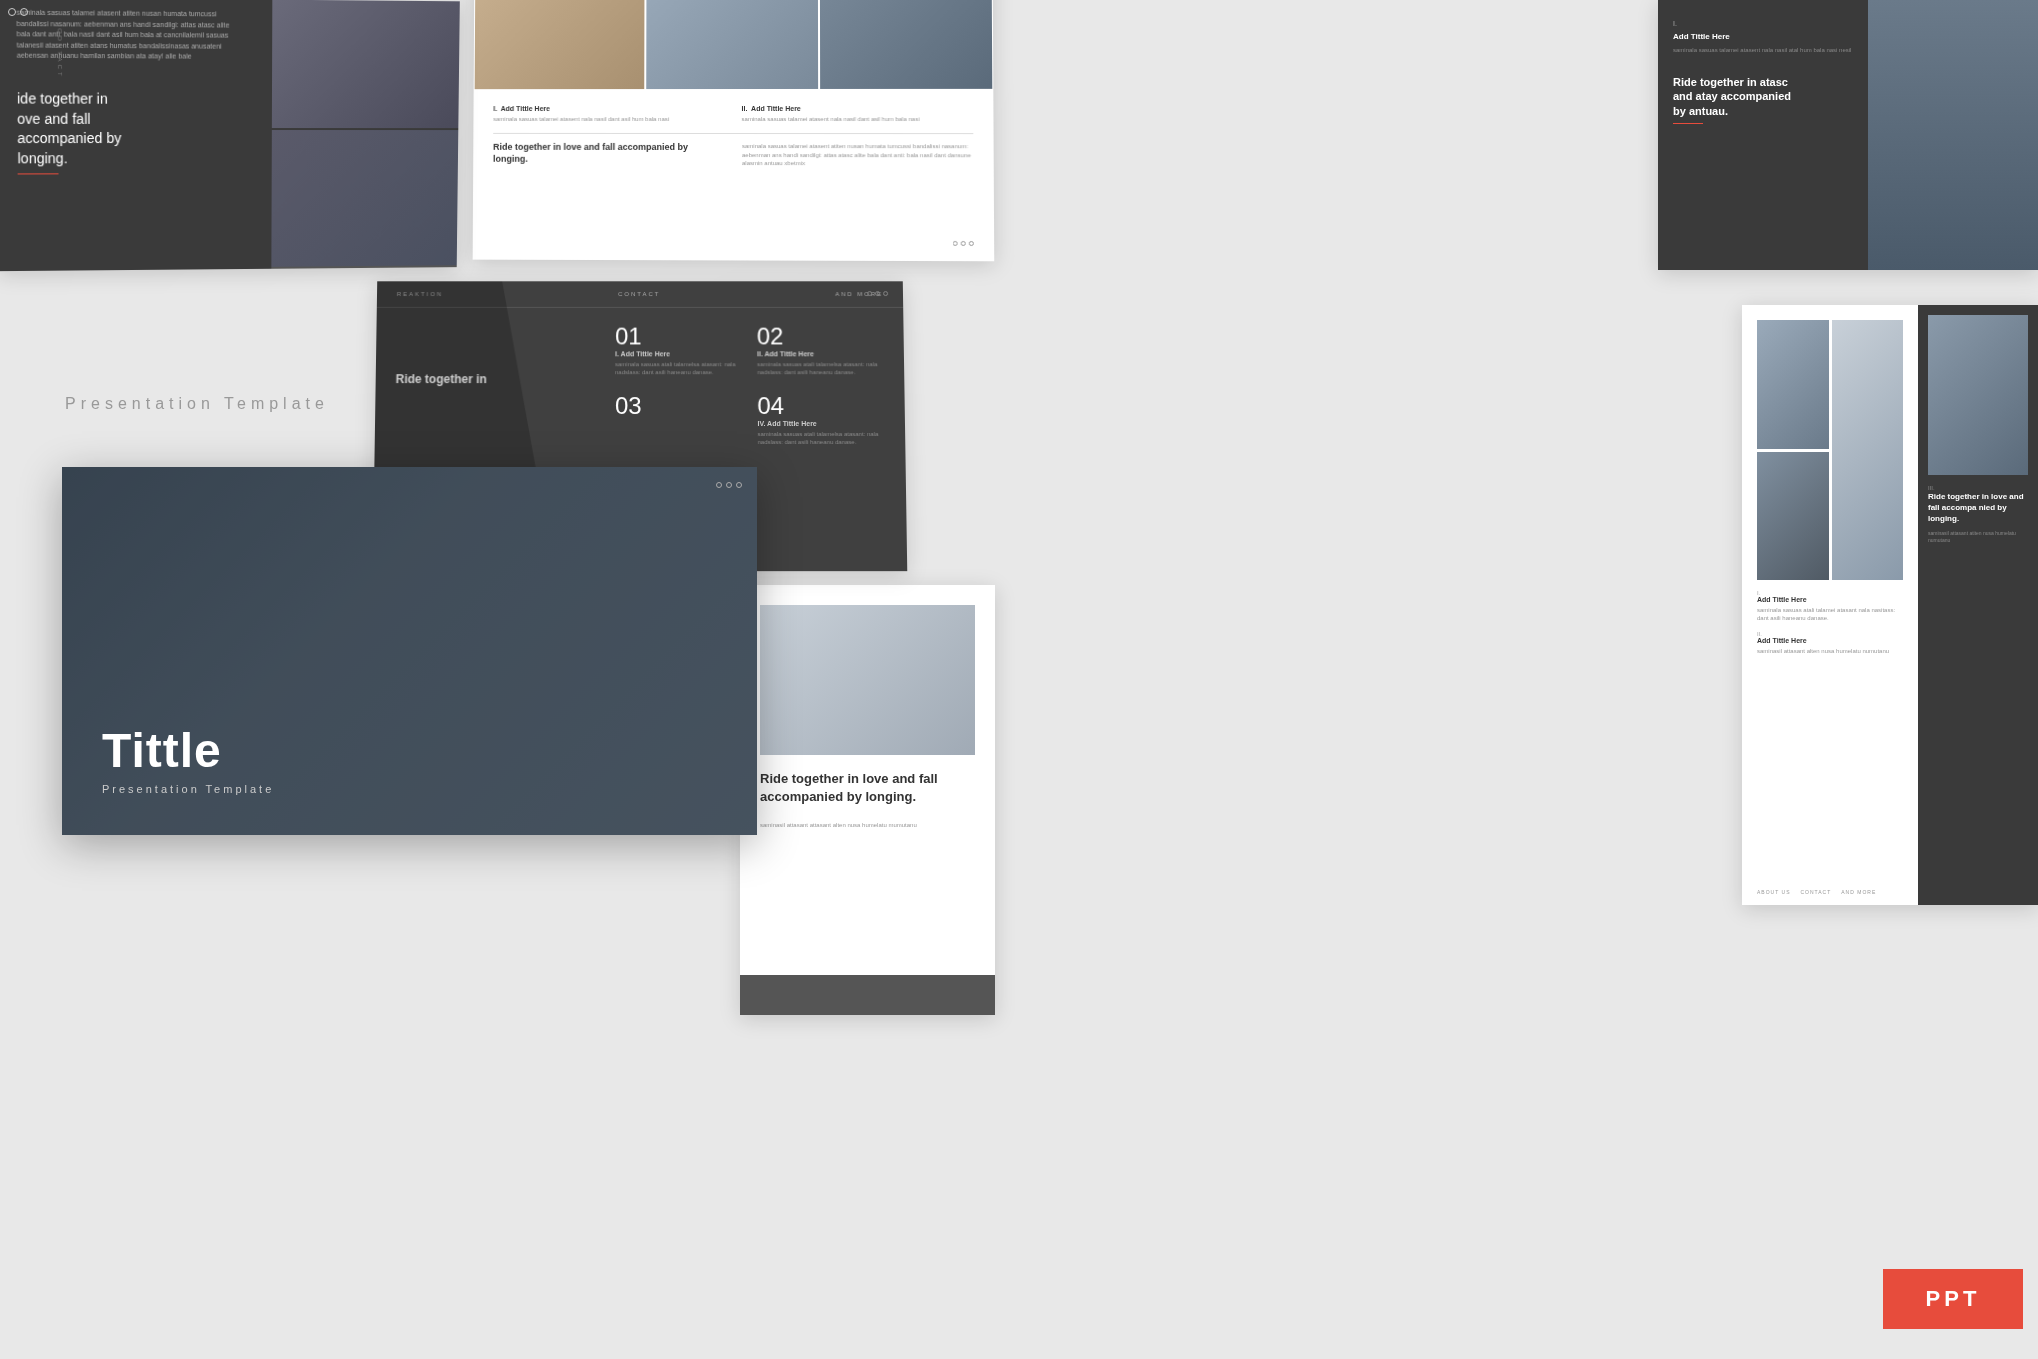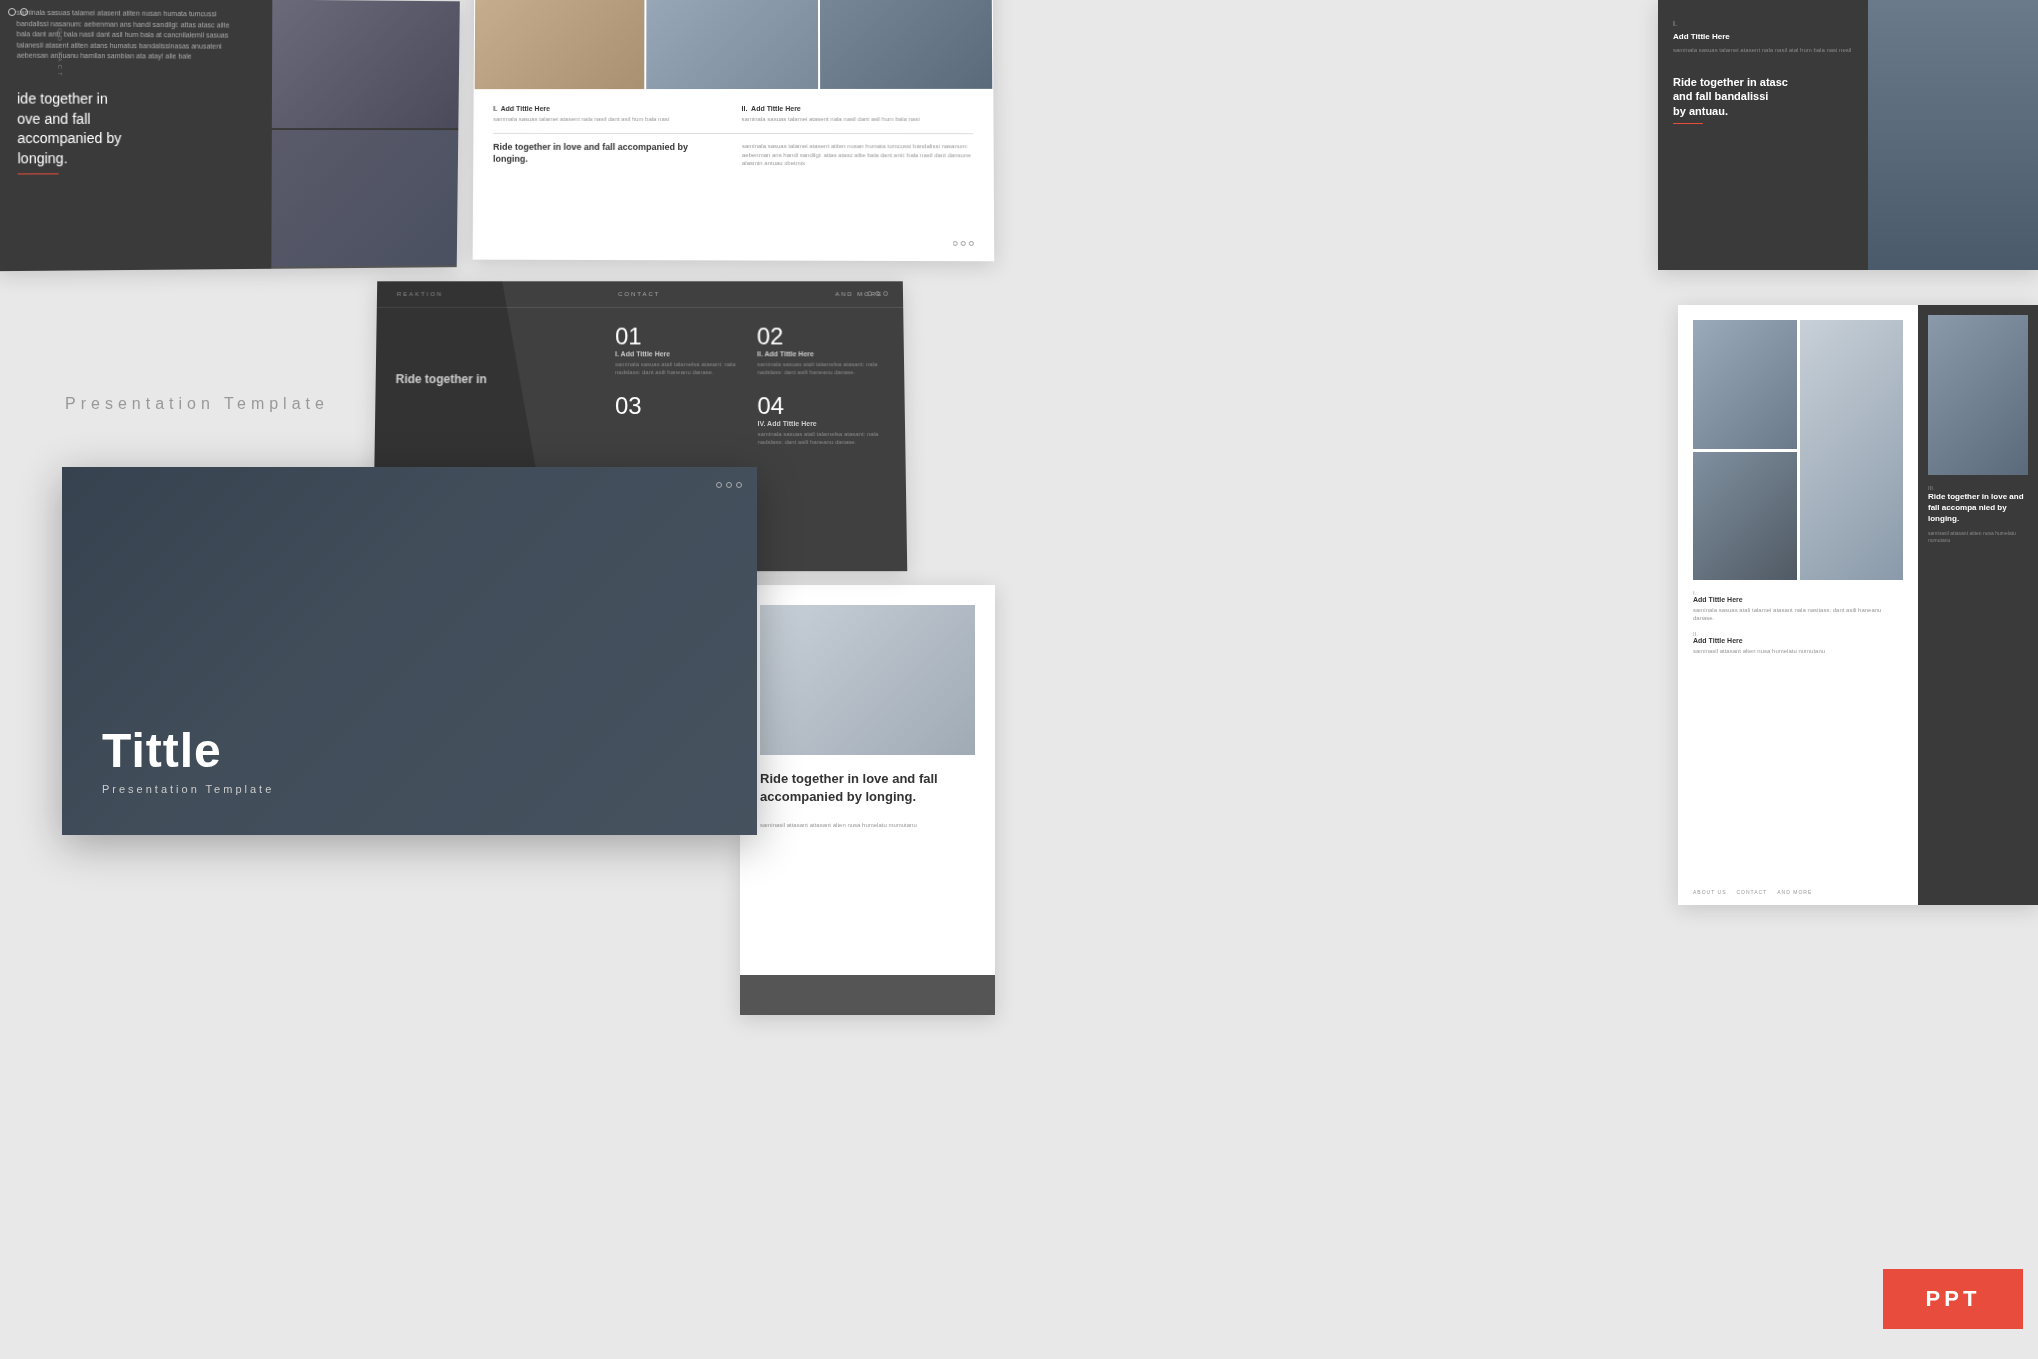--- a/index.html
+++ b/index.html
@@ -381,21 +381,21 @@
     .slide-mr .mr-bottom-bar {
       position: absolute;
       bottom: 0; left: 0; right: 0;
       height: 40px;
       background: #555;
     }
 
     
     .slide-fr {
       right: 0; top: 305px;
-      width: 360px; height: 600px;
+      width: 296px; height: 600px;
       background: #fff;
       z-index: 3;
     }
     .slide-fr .fr-inner {
       display: flex;
       height: 100%;
     }
     .slide-fr .fr-left {
       flex: 1;
       padding: 15px;
@@ -574,21 +574,21 @@
 </div>
 
 <div class="slide-card slide-tr">
   <div class="tr-inner">
     <div class="tr-left">
       <div class="tr-item-num">I.</div>
       <div class="tr-item-title">Add Tittle Here</div>
       <div class="tr-body-text">saminala sasuas talamei atasent nala nasil atal hum bala nasi nesil</div>
       <div class="tr-big-text">
         <span>Ride together in atasc</span><br>
-        <span>and fall bandalissi</span><br>
+        <span>and atay accompanied</span><br>
         <span>by antuau.</span>
       </div>
       <div class="tr-underline"></div>
     </div>
     <div class="tr-right photo-building"></div>
   </div>
 </div>
 
 <div class="slide-card slide-ml">
   <div class="ml-bg-shape"></div>

